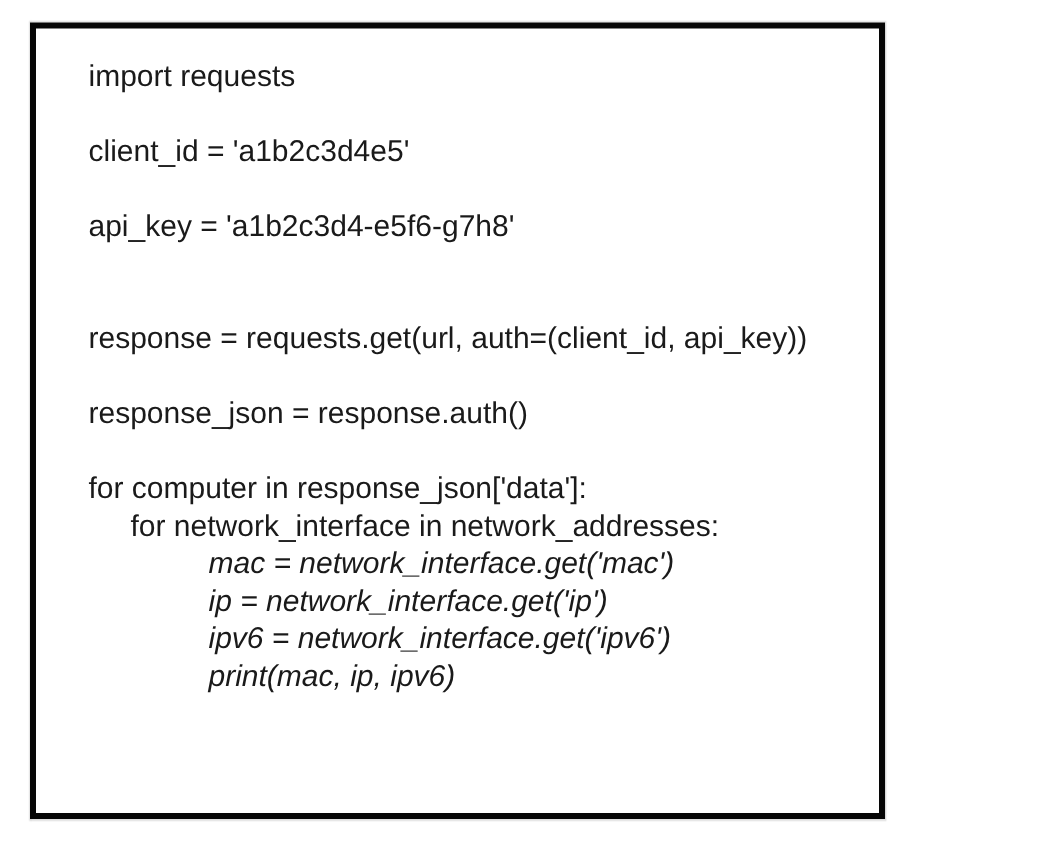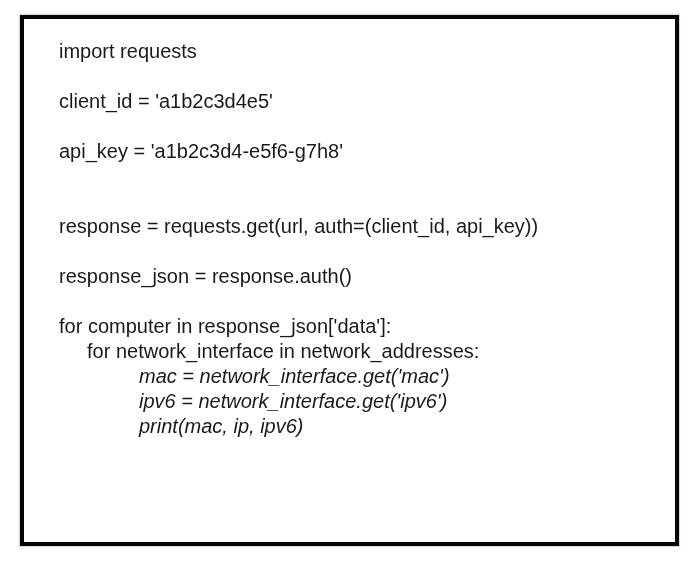--- a/index.html
+++ b/index.html
@@ -11,21 +11,21 @@
     height: 562px;
     background: #ffffff;
     position: relative;
     font-family: "Liberation Sans", sans-serif;
     overflow: hidden;
   }
   .code-box {
     position: absolute;
     left: 20px;
     top: 15px;
-    width: 659px;
+    width: 570px;
     height: 531px;
     box-sizing: border-box;
     border: 4px solid #060606;
     background: #ffffff;
     box-shadow: 0 0 1px 1px #d9d9d9;
   }
   .code-lines {
     padding: 20px 6px 0 35px;
   }
   .code-line {
@@ -52,16 +52,17 @@
       <div class="code-line indent-0">api_key = 'a1b2c3d4-e5f6-g7h8'</div>
       <div class="code-line indent-0"></div>
       <div class="code-line indent-0"></div>
       <div class="code-line indent-0">response = requests.get(url, auth=(client_id, api_key))</div>
       <div class="code-line indent-0"></div>
       <div class="code-line indent-0">response_json = response.auth()</div>
       <div class="code-line indent-0"></div>
       <div class="code-line indent-0">for computer in response_json['data']:</div>
       <div class="code-line indent-1">for network_interface in network_addresses:</div>
       <div class="code-line indent-2">mac = network_interface.get('mac')</div>
+      <div class="code-line indent-2">ip = network_interface.get('ip')</div>
       <div class="code-line indent-2">ipv6 = network_interface.get('ipv6')</div>
       <div class="code-line indent-2">print(mac, ip, ipv6)</div>
     </div>
 </div>
 
 </body></html>

